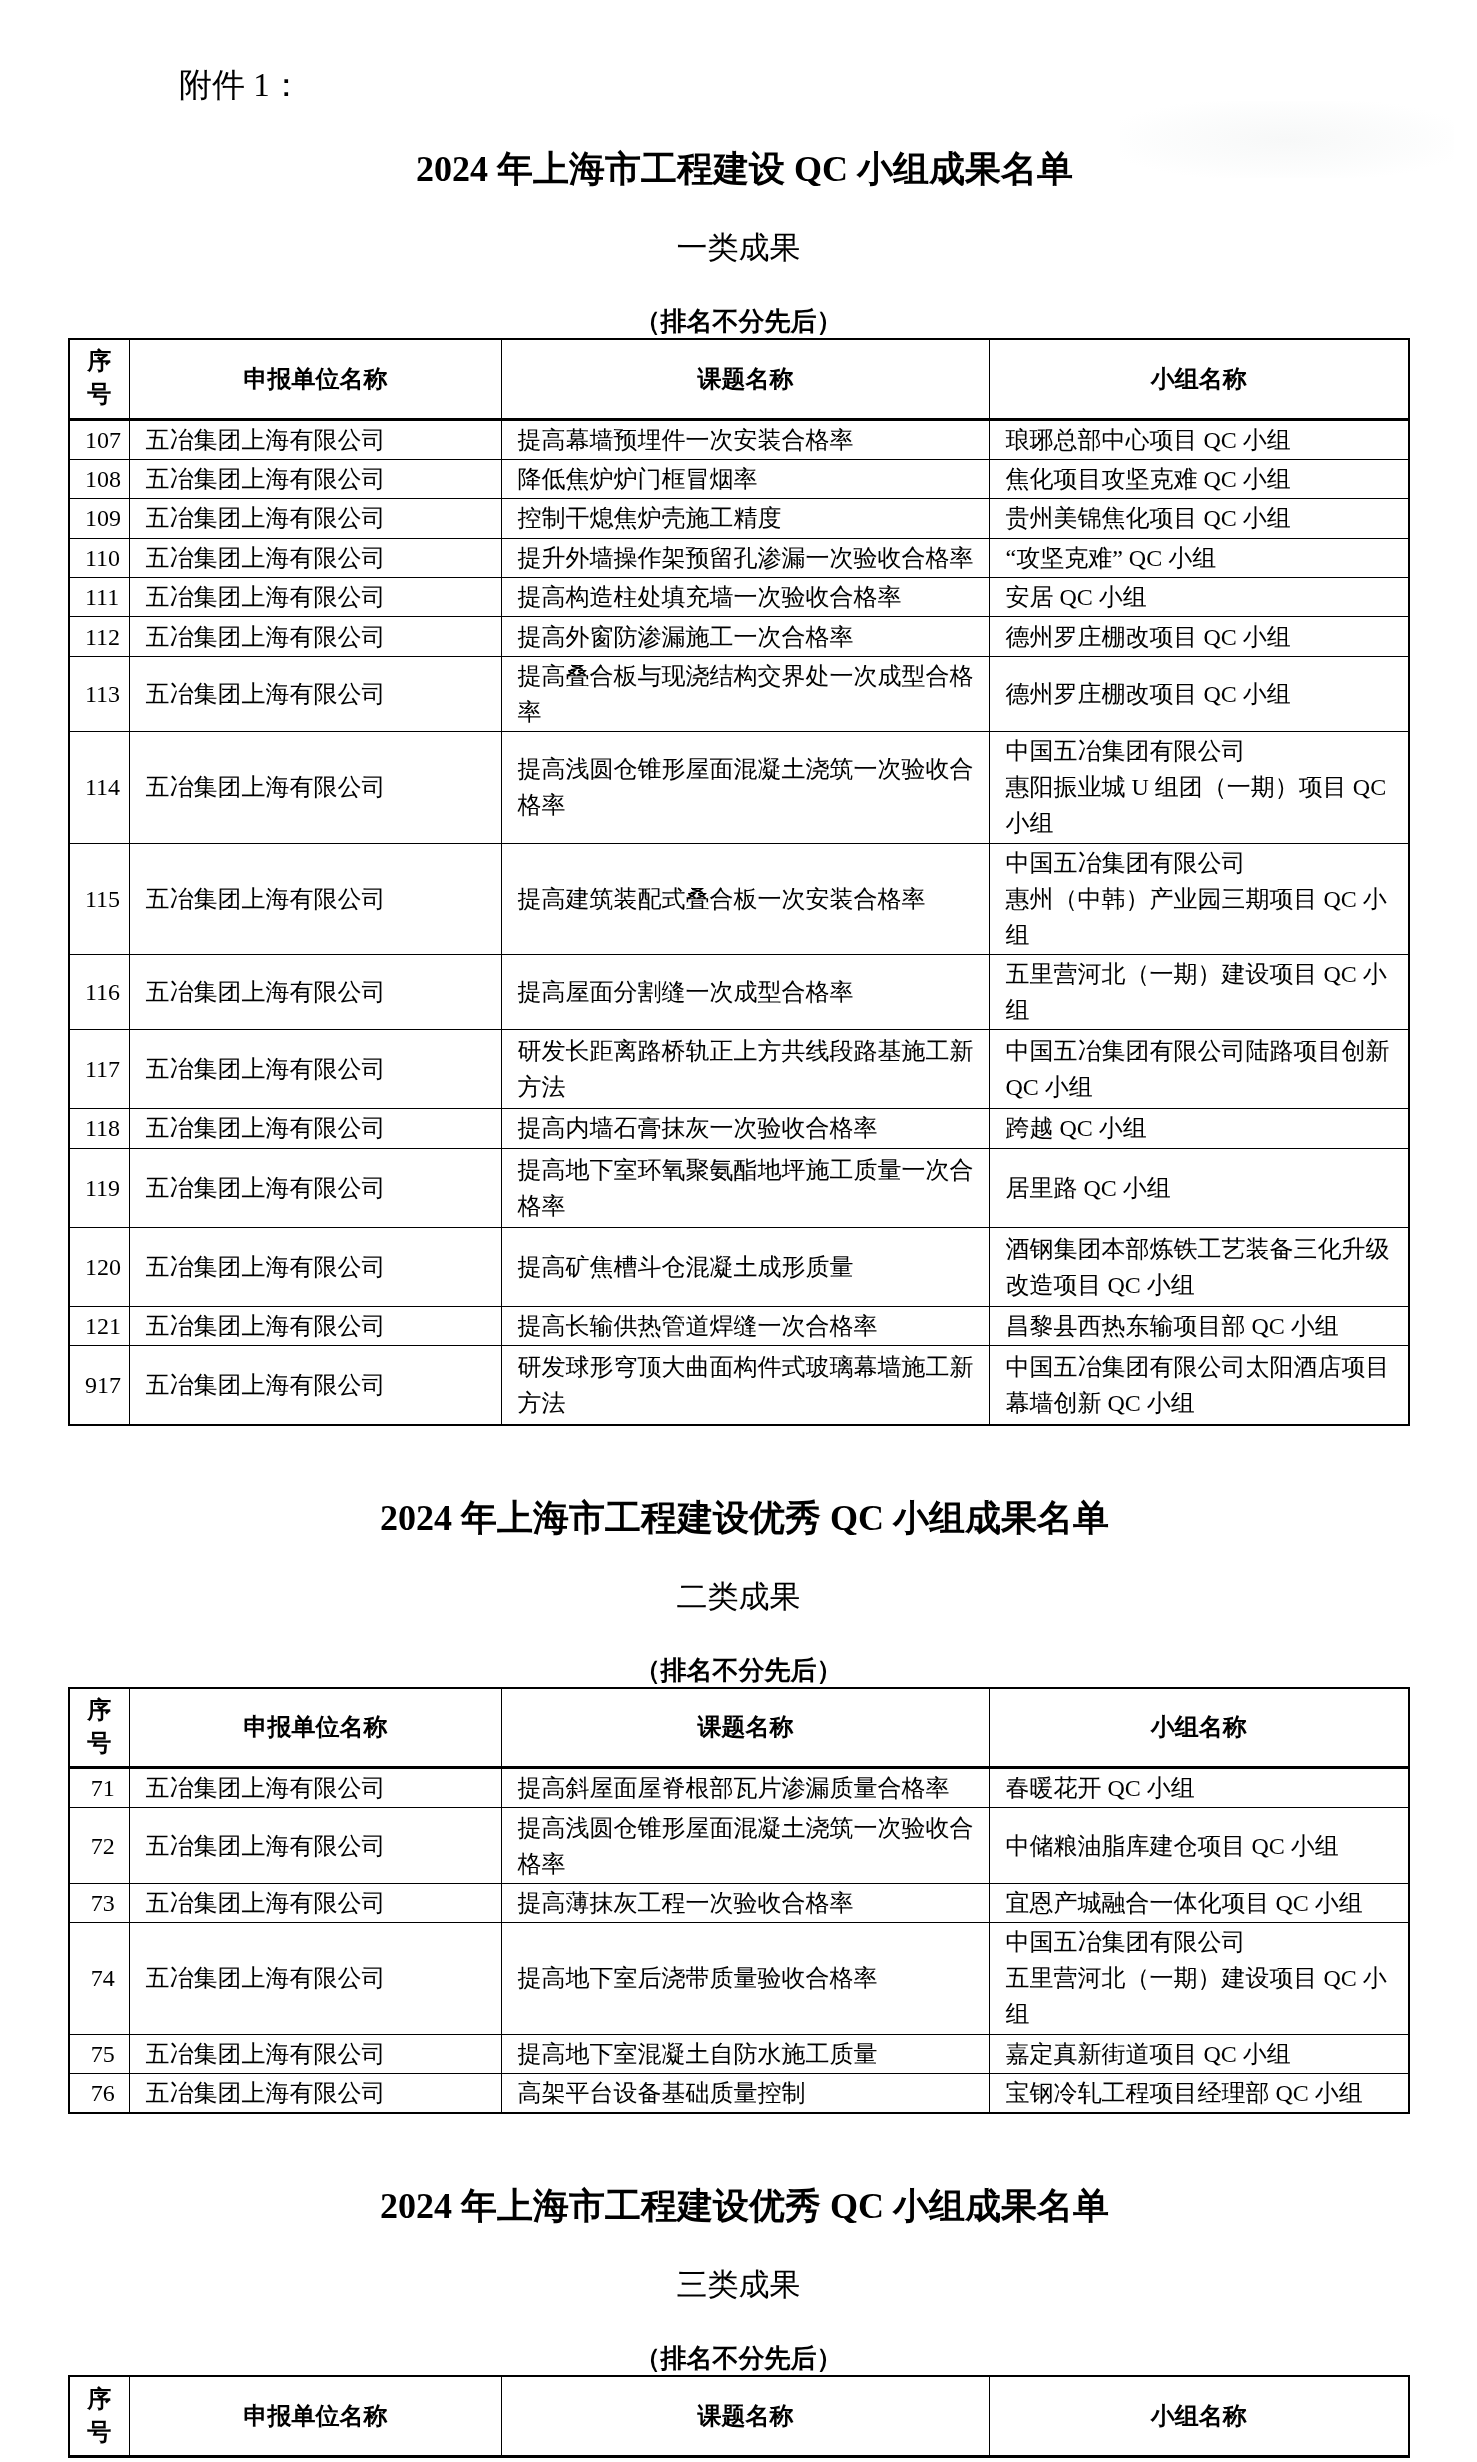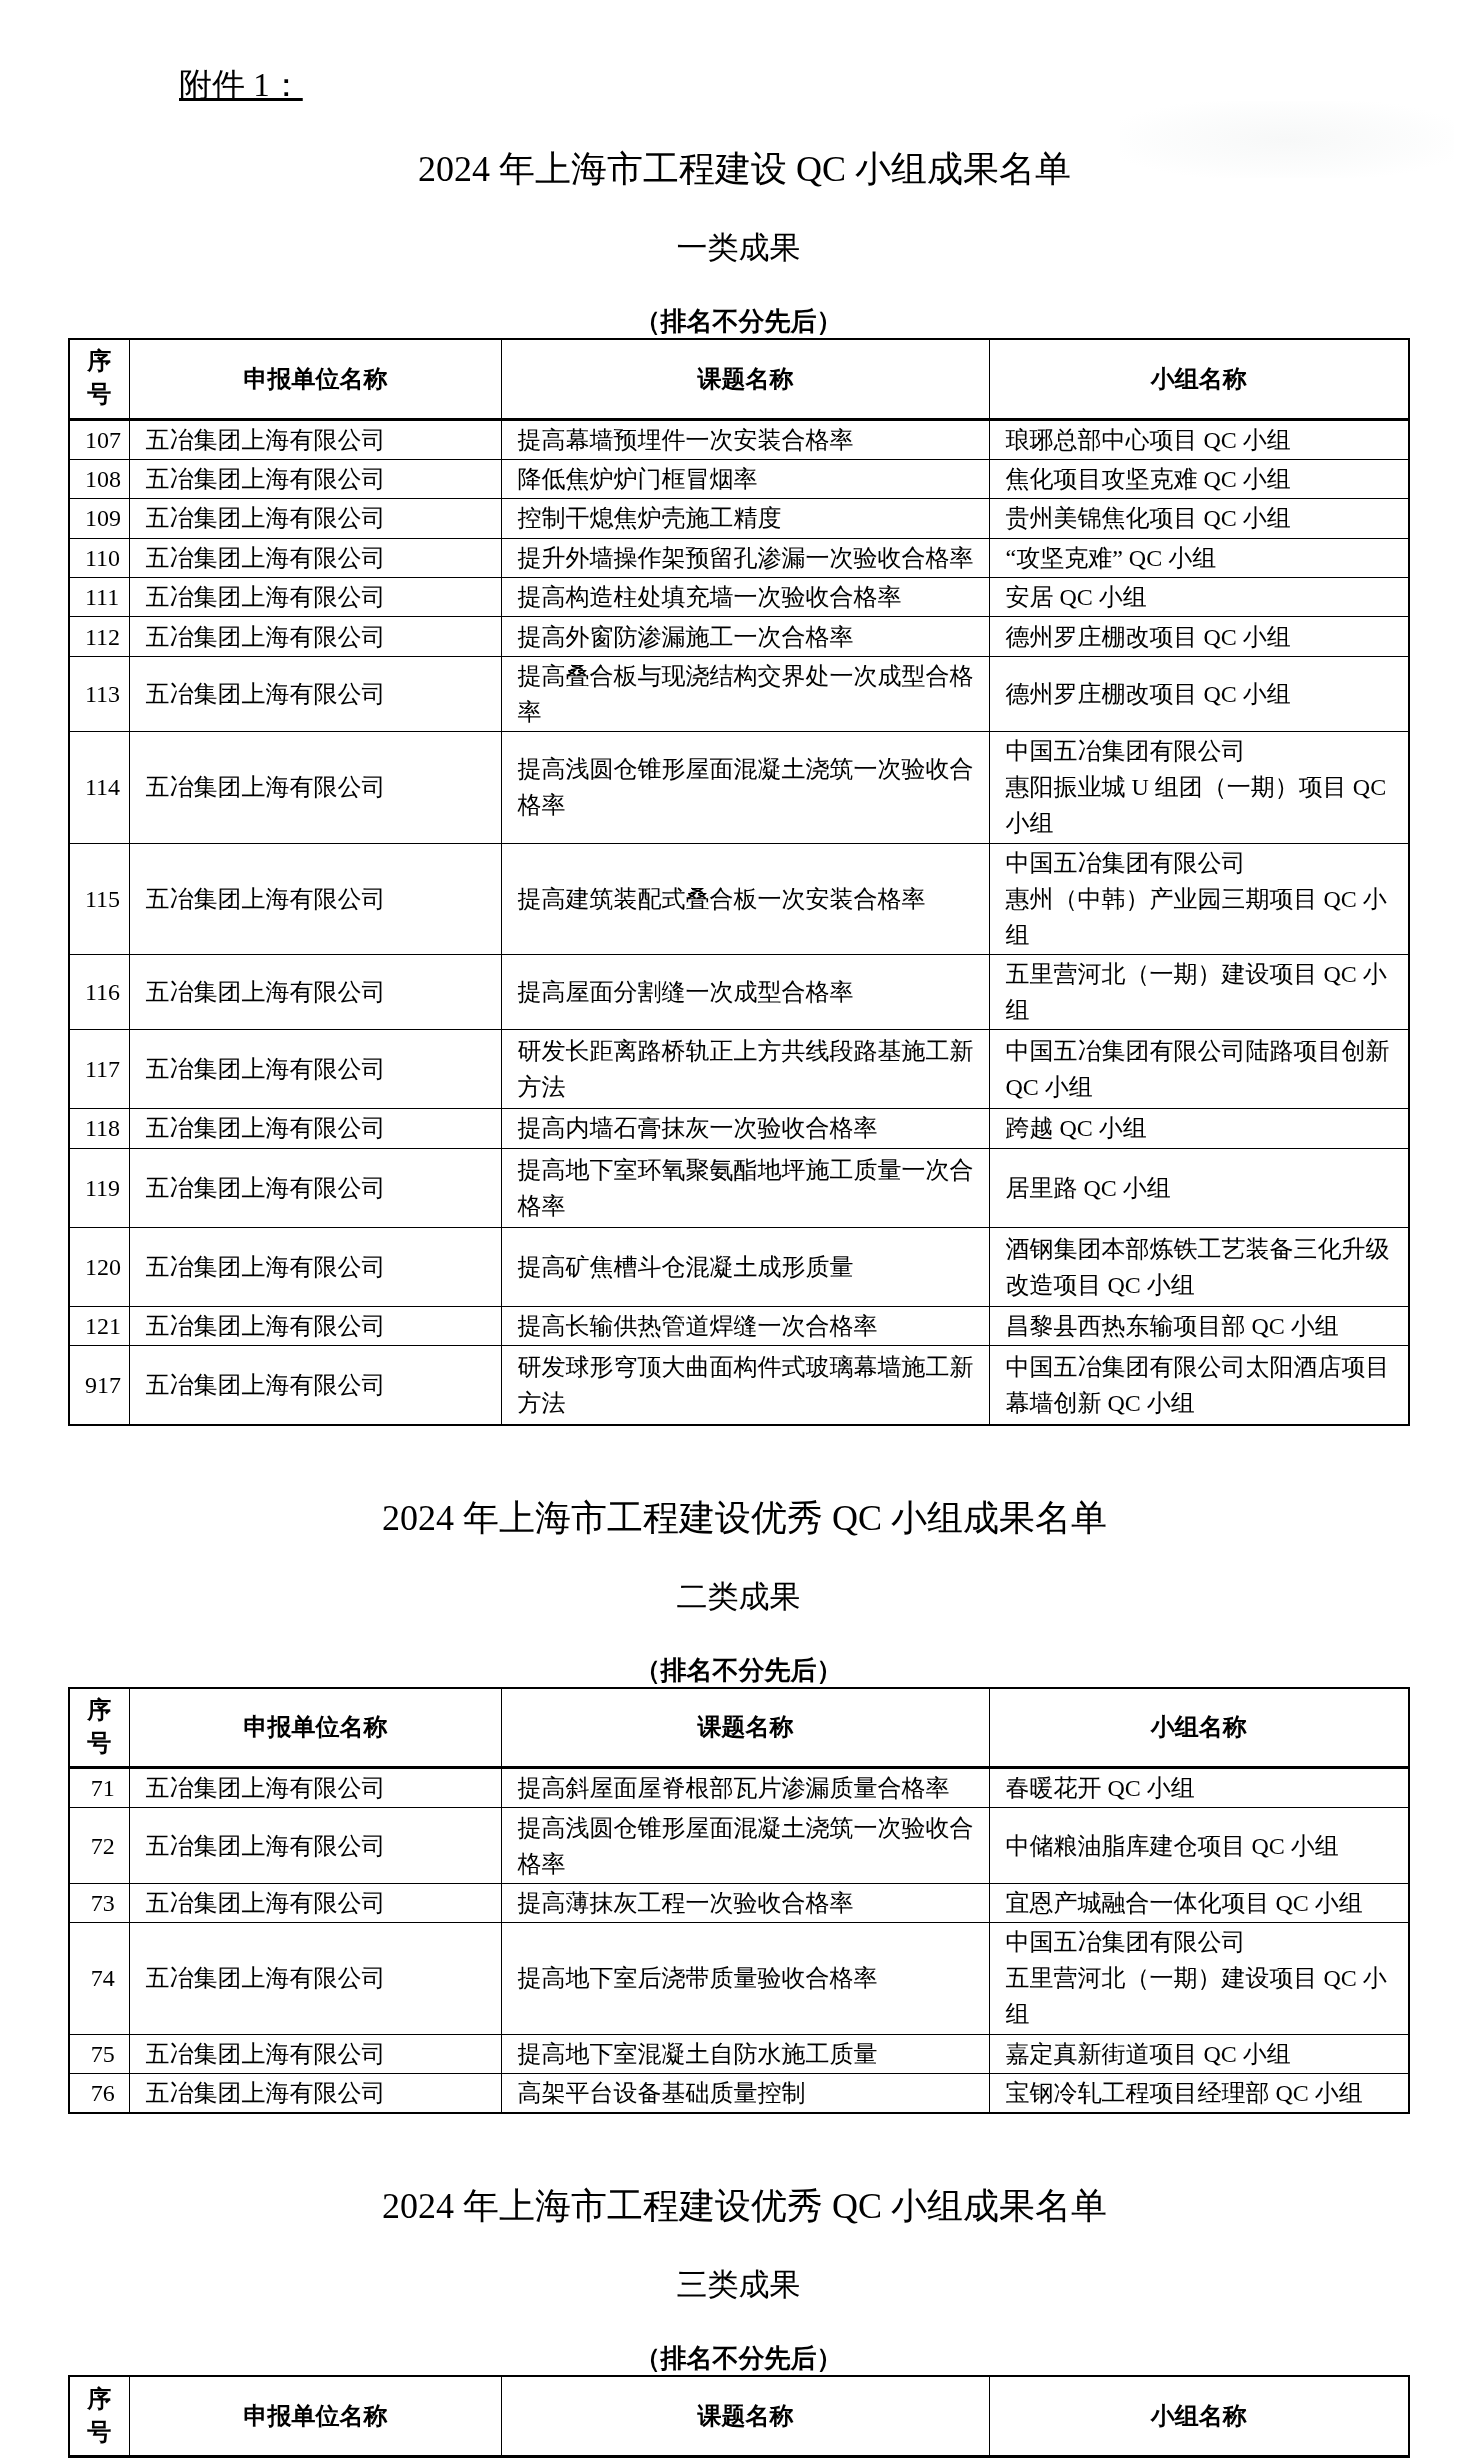--- a/index.html
+++ b/index.html
@@ -17,28 +17,27 @@
     position:absolute;
     left:1120px; top:101px;
     width:334px; height:77px;
     background:radial-gradient(ellipse at center,#f7f8f8 0%,rgba(250,251,251,.6) 55%,rgba(255,255,255,0) 80%);
     pointer-events:none;
   }
   .attachment{
     margin:66px 0 0 179px;
     font-size:33px;
     line-height:39px;
-    text-decoration:underline;
   }
   .section{text-align:center;}
   .sec-title{
     margin:43px 0 0 12px;
     font-size:36px;
     line-height:43px;
-    font-weight:normal;
+    font-weight:bold;
   }
   .section + .section .sec-title{margin-top:71px;}
   .sec-category{
     margin:38px 0 0 0;
     font-size:31px;
     line-height:38px;
     font-weight:normal;
   }
   .sec-note{
     margin:38px 0 0 0;

